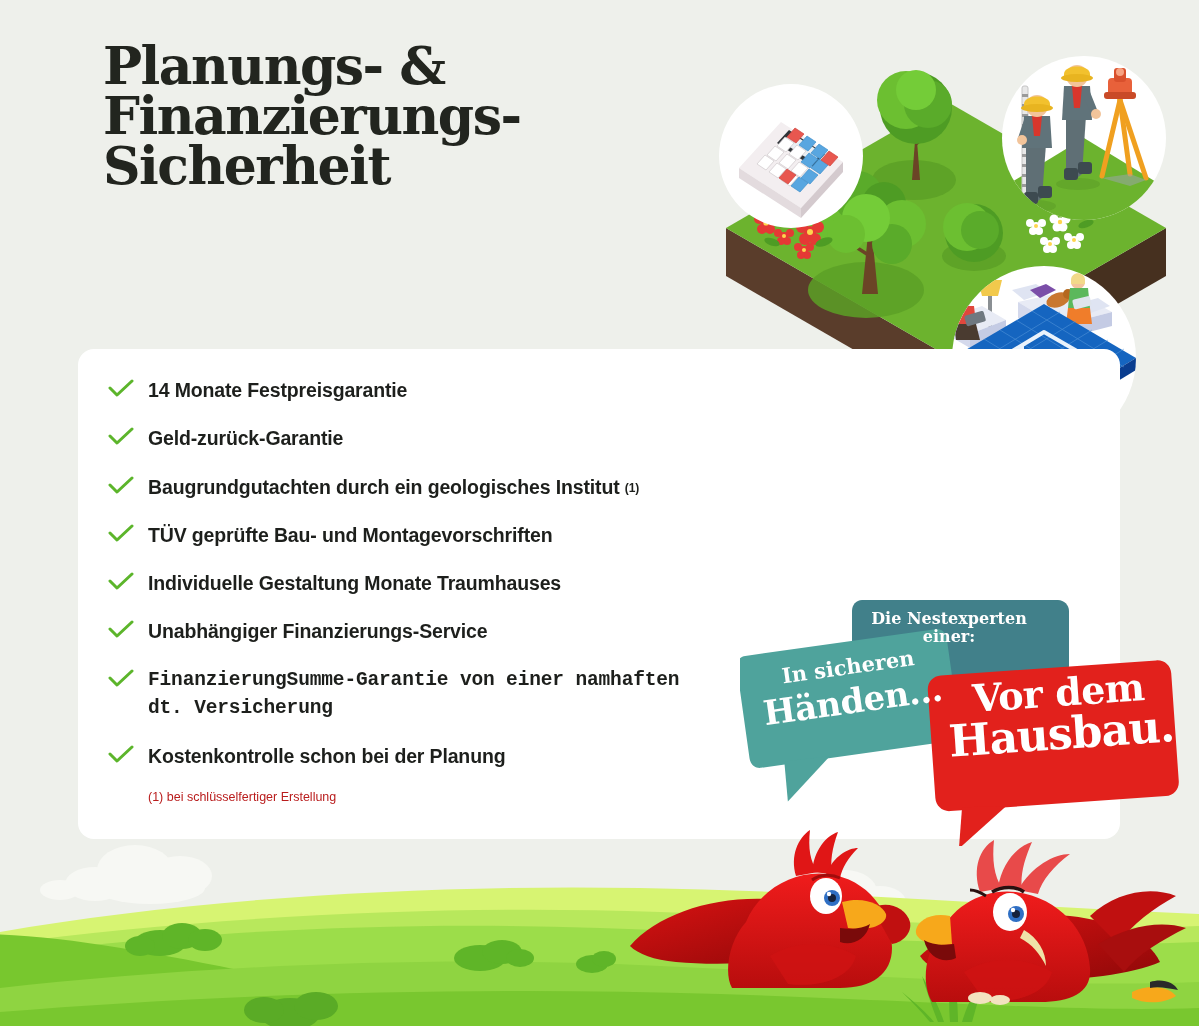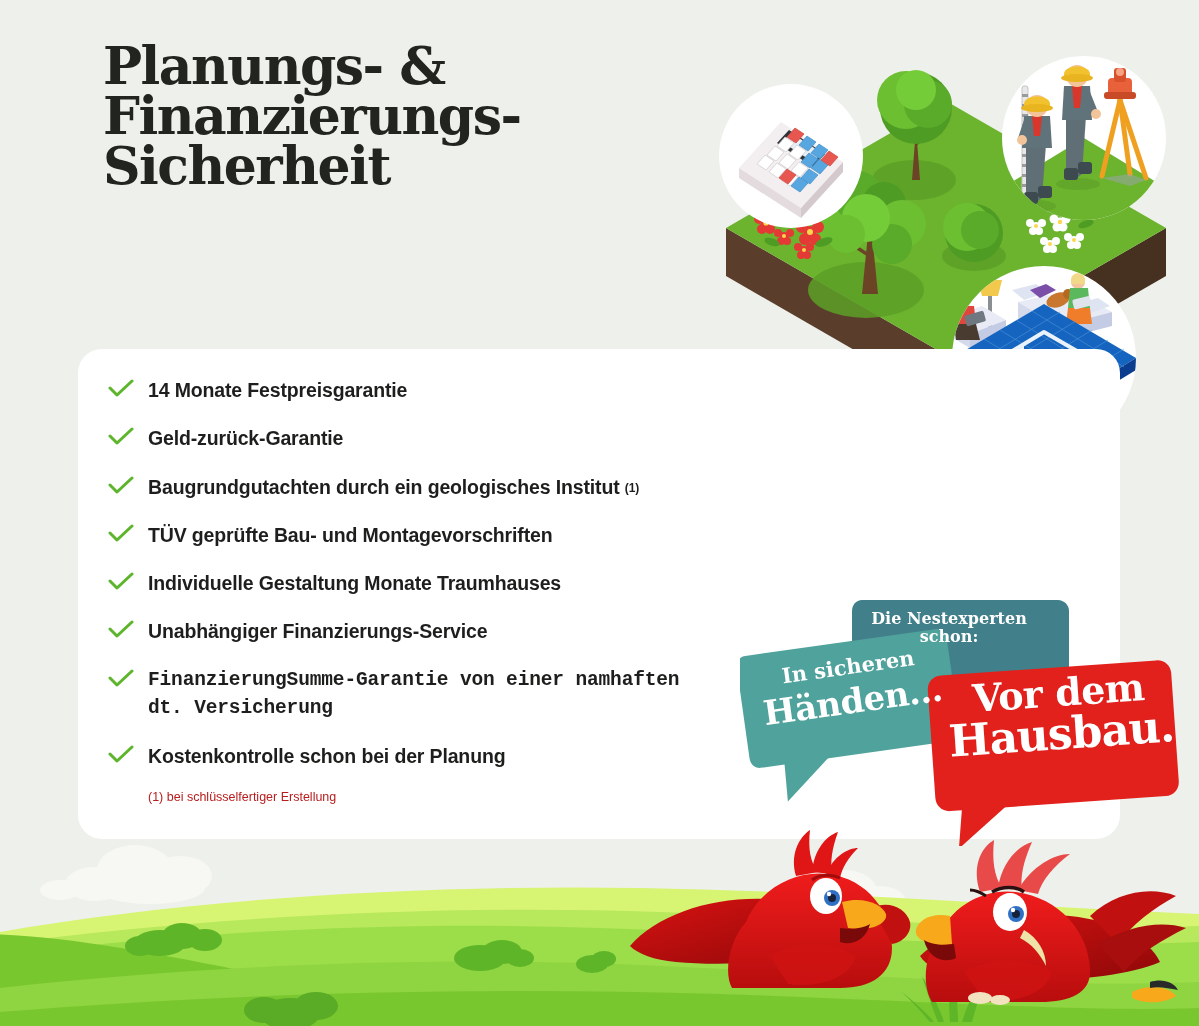--- a/index.html
+++ b/index.html
@@ -24,21 +24,21 @@
     line-height:0.96;
     letter-spacing:-1.5px;
     color:#22251f;
     white-space:pre-line;
   }
 
   
   .card {
     position:absolute; left:78px; top:349px;
     width:1042px; height:490px;
-    background:#fff; border-radius:24px;
+    background:#fff; border-radius:16px;
     z-index:4;
   }
   .list { position:absolute; left:30px; top:27px; width:980px; }
   .item { display:flex; align-items:flex-start; margin-bottom:20px; }
   .item .check { width:40px; flex:0 0 40px; padding-top:3px; }
   .item .check svg { display:block; }
   .item .txt {
     font-size:19.5px; font-weight:700; color:#1d1f1c;
     line-height:1.45; letter-spacing:-0.15px;
   }
@@ -537,21 +537,21 @@
       </g>
 
       <g transform="rotate(-4 310 150)">
         <path fill="#e2211c" d="M206,72 C198,72 192,78 192,86 L192,194 C192,202 198,208 206,208 L422,208 C430,208 436,202 436,194 L436,86 C436,78 430,72 422,72 Z"></path>
         <path fill="#e2211c" d="M218,205 L212,246 L262,207 Z"></path>
       </g>
     </svg>
 
     <div class="bubble-text bt-dark">
       <span>Die Nestexperten</span><br>
-      <span>schon:</span>
+      <span>einer:</span>
     </div>
 
     <div class="bubble-text bt-light">
       <span>In sicheren</span>
       <span class="big">Händen...</span>
     </div>
 
     <div class="bubble-text bt-red">
       <span>Vor dem</span>
       <span class="l2">Hausbau.</span>

